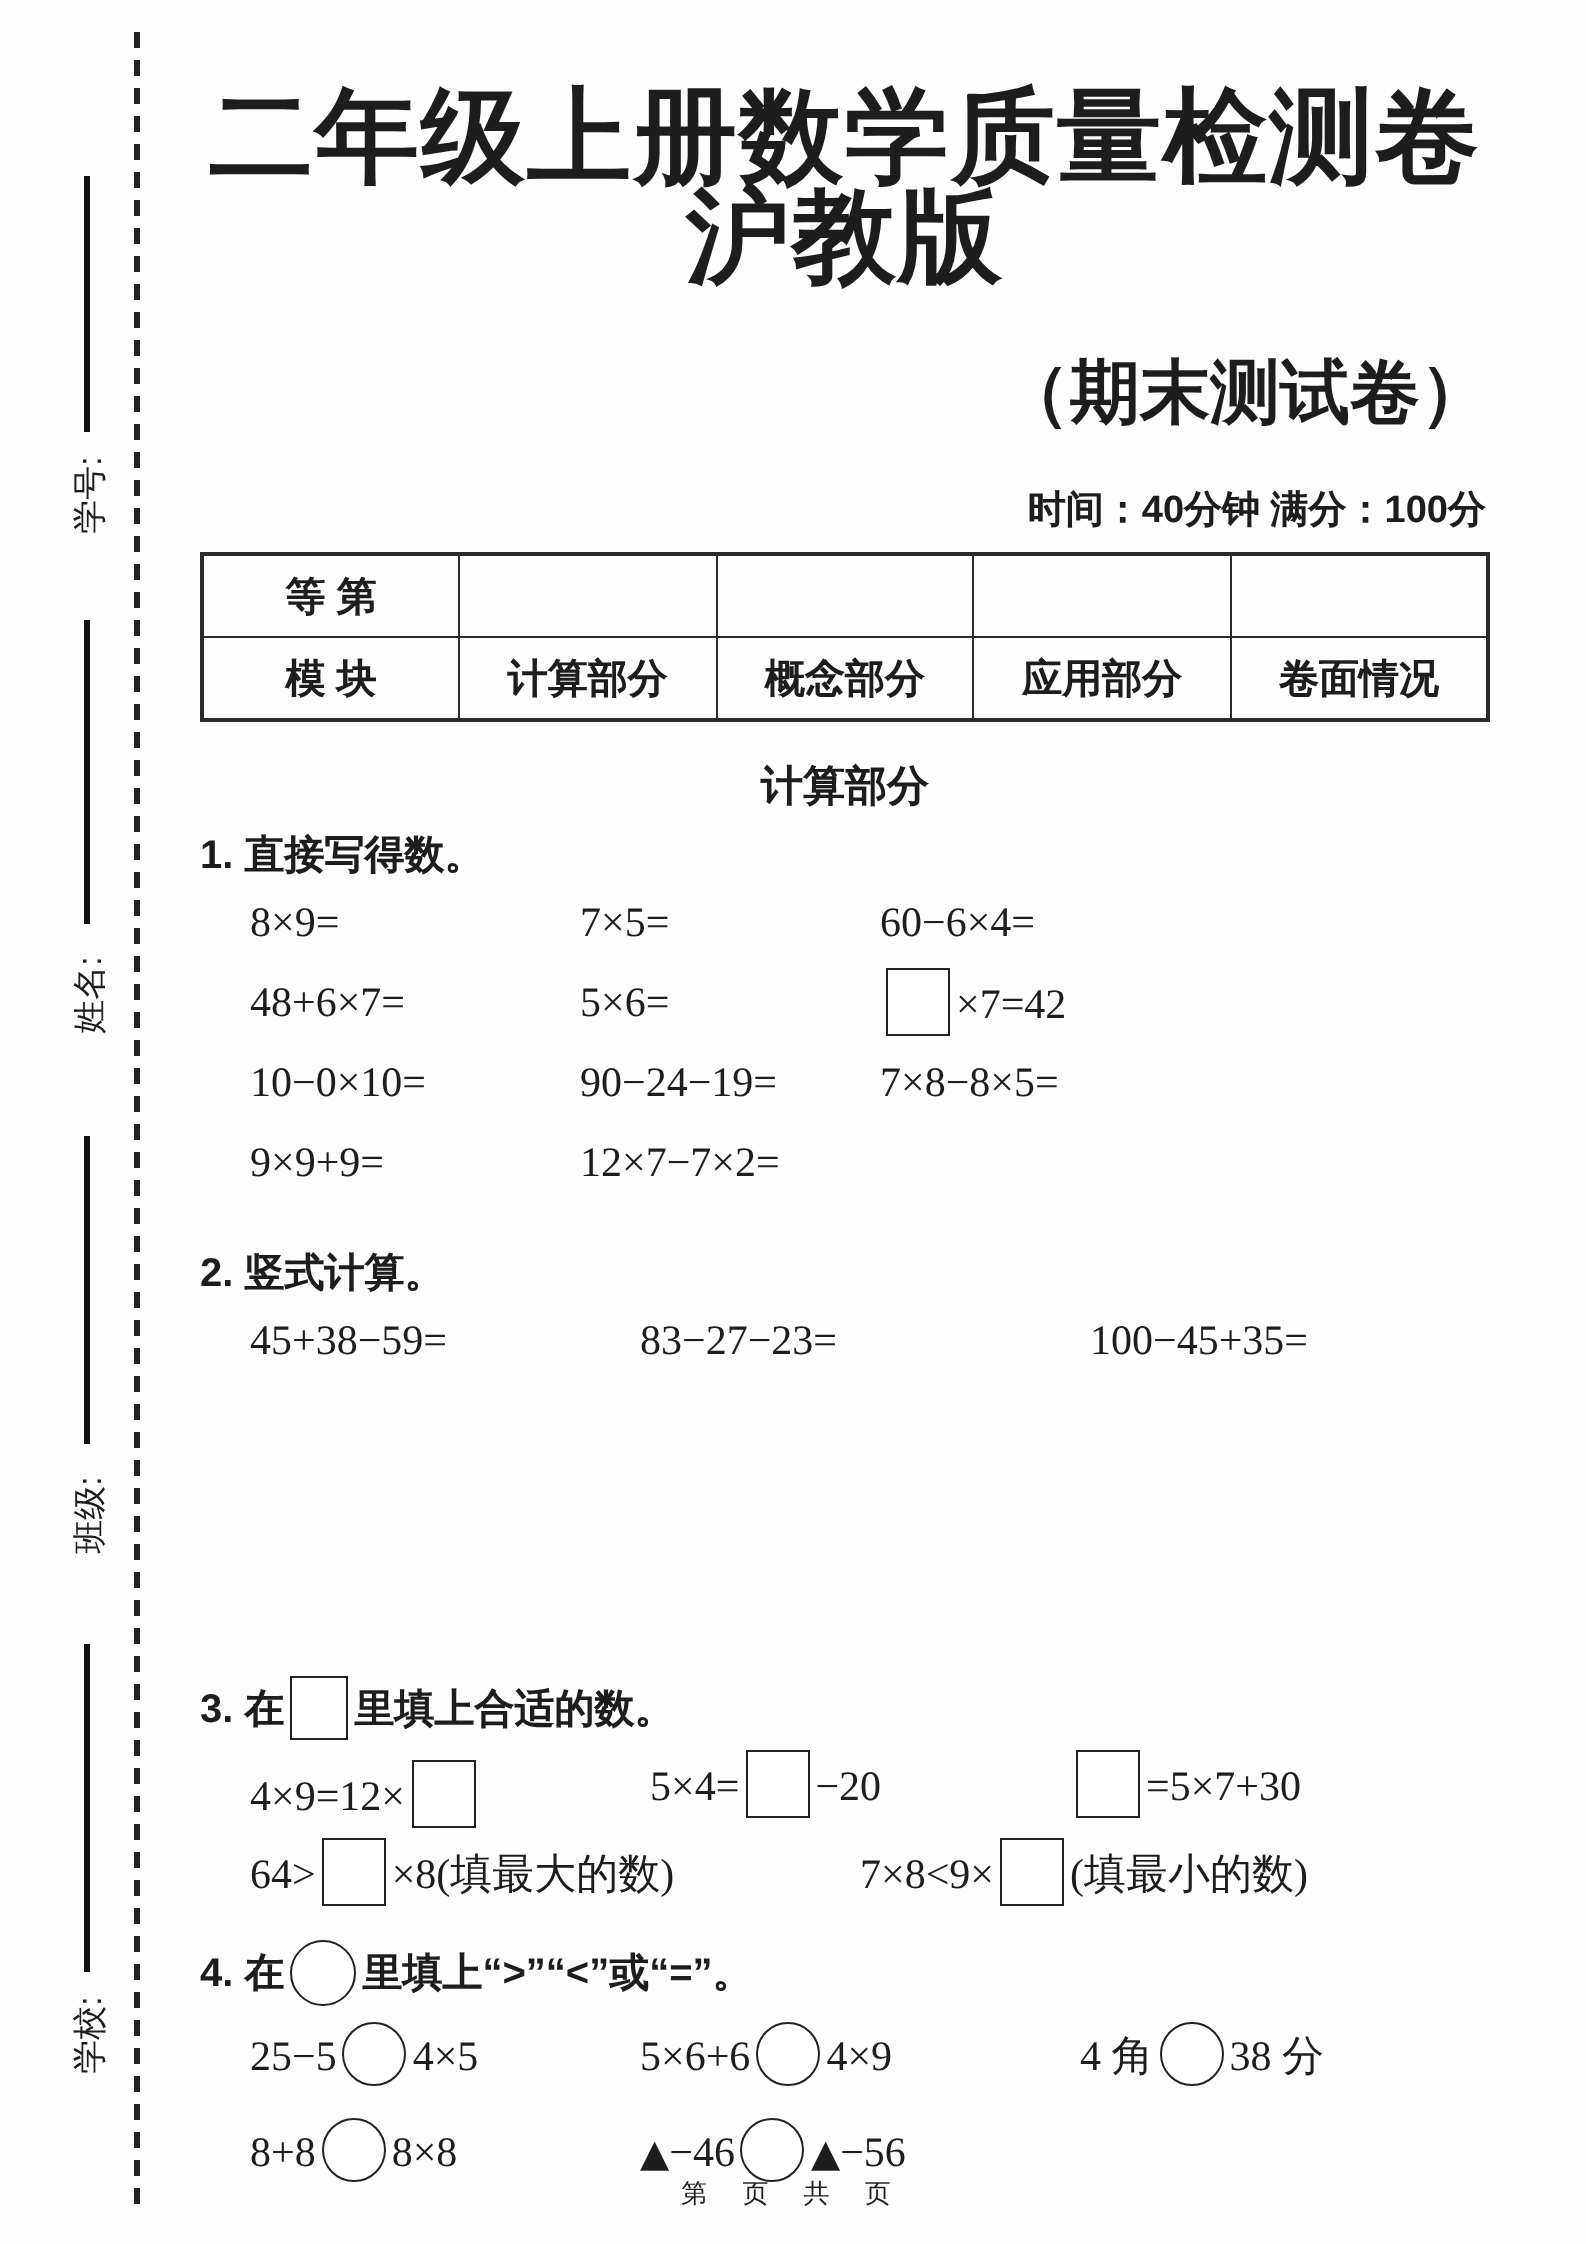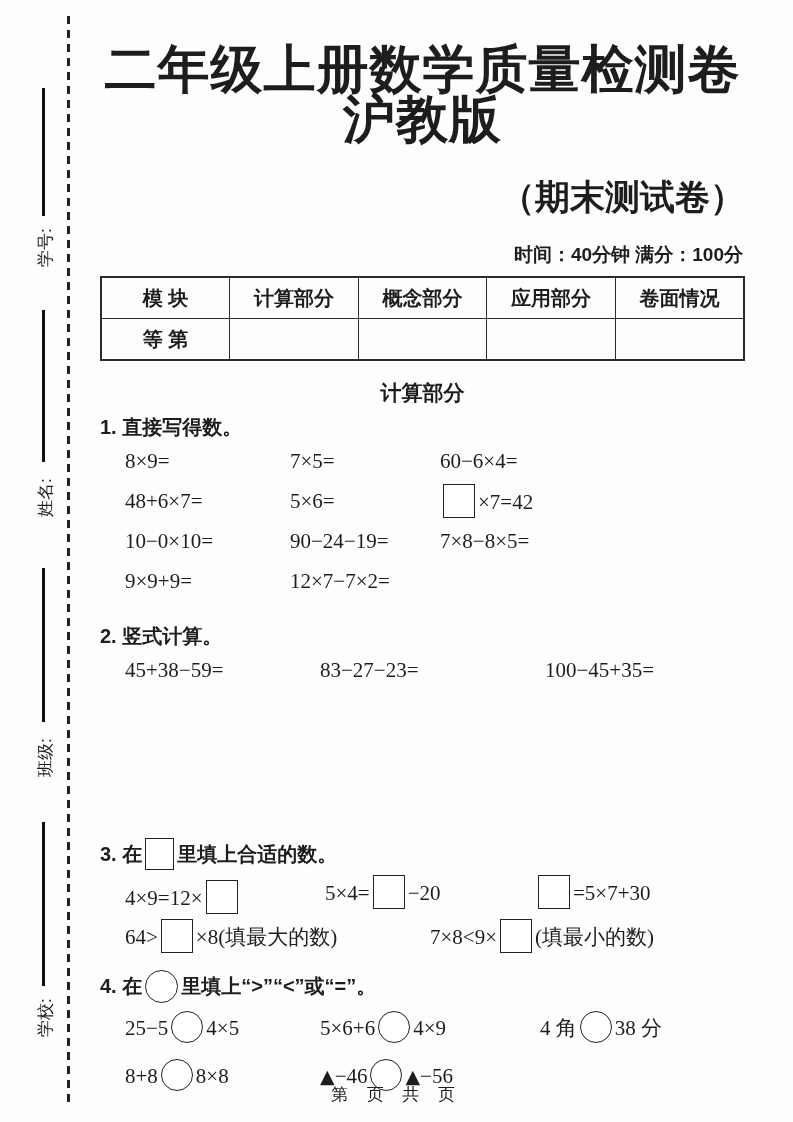--- a/index.html
+++ b/index.html
@@ -49,21 +49,21 @@
   .q4 .mitem:nth-child(1){width:195px;} .q4 .mitem:nth-child(2){width:220px;}
   
   .bbox{display:inline-block;width:30px;height:32px;border:1.6px solid #222;
         vertical-align:-9px;margin:0 3px;background:#fff;}
   .bcirc{display:inline-block;width:30px;height:30px;border:1.6px solid #222;
          border-radius:50%;vertical-align:-8px;margin:0 3px;background:#fff;}
   .qlabel .bbox{width:27px;height:30px;vertical-align:-8px;}
   .qlabel .bcirc{width:31px;height:31px;}
   .tri{font-family:"DejaVu Sans",sans-serif;font-size:19px;}
   .footer{position:absolute;left:0;bottom:16px;width:793px;text-align:center;
-          font-size:17px;letter-spacing:7px;}
+          font-size:13px;letter-spacing:7px;}
 </style>
 </head>
 <body>
 
 <div class="page">
 
   <div class="binding"></div>
   <div class="sline" style="top:88px;height:128px"></div>
   <div class="sline" style="top:310px;height:152px"></div>
   <div class="sline" style="top:568px;height:154px"></div>
@@ -74,32 +74,32 @@
   <div class="vlabel" style="top:1006px">学校:</div>
 
   <div class="content">
     <h1 class="title">二年级上册数学质量检测卷沪教版</h1>
     <h2 class="subtitle">（期末测试卷）</h2>
     <div class="time">时间：40分钟 满分：100分</div>
 
     <table class="score">
       <tbody>
         <tr>
+            <td>等 第</td>
+            <td></td>
+            <td></td>
+            <td></td>
+            <td></td>
+          </tr>
+        <tr>
             <td>模 块</td>
             <td>计算部分</td>
             <td>概念部分</td>
             <td>应用部分</td>
             <td>卷面情况</td>
-          </tr>
-        <tr>
-            <td>等 第</td>
-            <td></td>
-            <td></td>
-            <td></td>
-            <td></td>
           </tr>
       </tbody>
     </table>
 
     <div class="section-title">计算部分</div>
 
     <div id="questions">
         <div class="qblock q1">
           <div class="qlabel">1. 直接写得数。</div>
           <div class="mrow r0">

